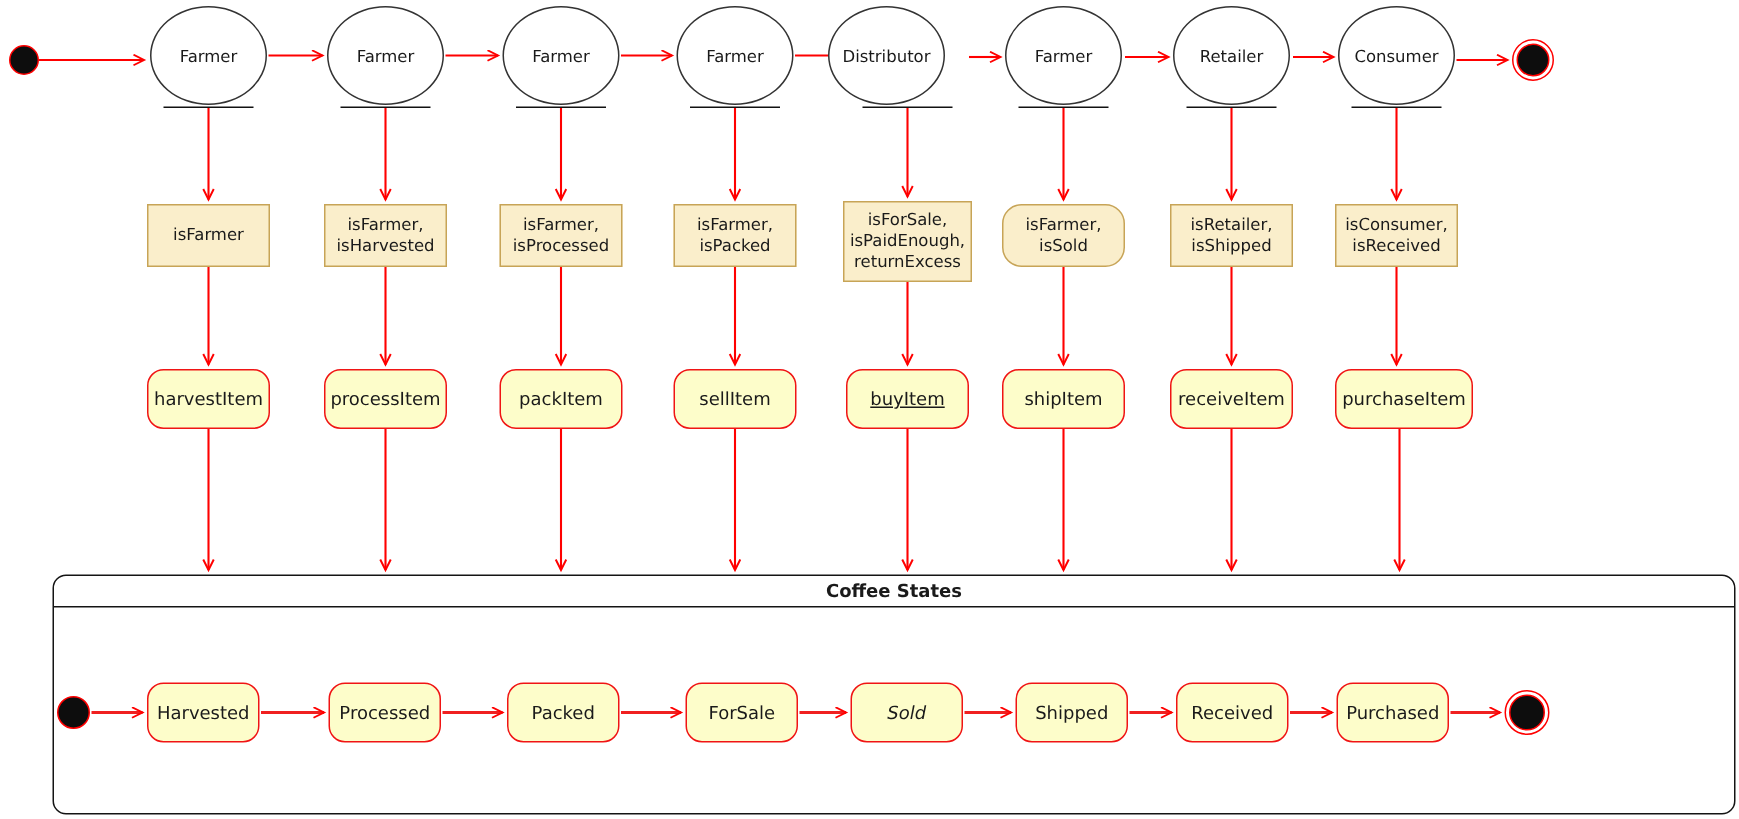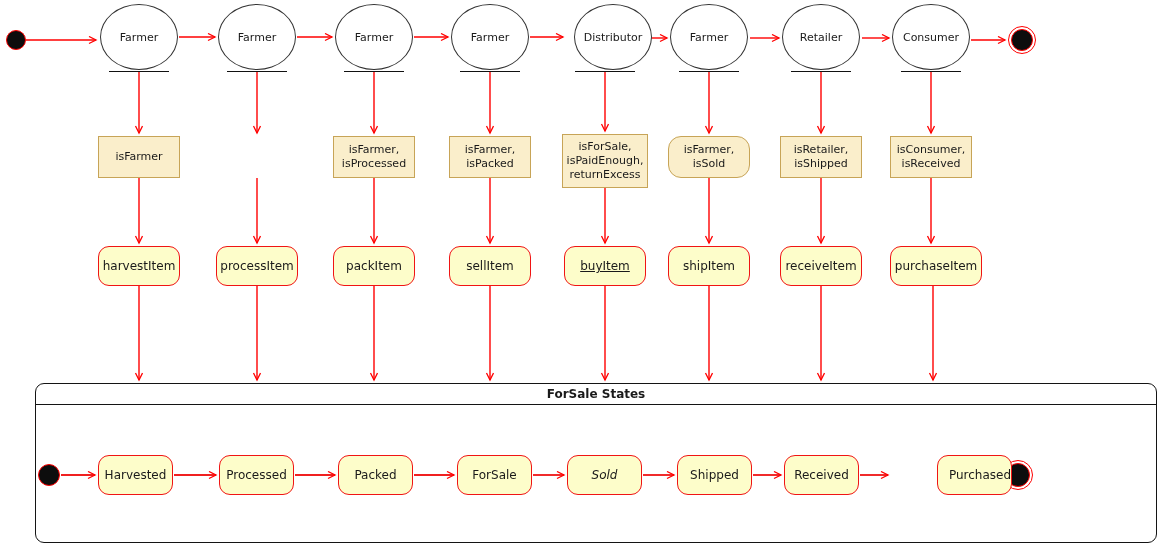--- a/index.html
+++ b/index.html
@@ -82,41 +82,41 @@
       <line x1="414" y1="475" x2="454" y2="475" marker-end="url(#ah)"></line>
       <line x1="533" y1="475" x2="564" y2="475" marker-end="url(#ah)"></line>
       <line x1="643" y1="475" x2="674" y2="475" marker-end="url(#ah)"></line>
       <line x1="753" y1="475" x2="781" y2="475" marker-end="url(#ah)"></line>
       <line x1="860" y1="475" x2="888" y2="475" marker-end="url(#ah)"></line>
       <line x1="967" y1="475" x2="1000" y2="475" marker-end="url(#ah)"></line>
     </g>
   </svg>
 
   <div class="frame">
-    <div class="frame-title">ForSale States</div>
+    <div class="frame-title">Coffee States</div>
   </div>
 
   <div class="node initial" style="left:6px;top:30px;width:20px;height:20px;"></div>
   <div class="node final-ring" style="left:1008px;top:26px;width:28px;height:28px;">
     <div class="final-dot"></div>
   </div>
 
   <div class="node actor" style="left:100px;">
       <span>Farmer</span>
     </div>
   <div class="node actor" style="left:218px;">
       <span>Farmer</span>
     </div>
   <div class="node actor" style="left:335px;">
       <span>Farmer</span>
     </div>
   <div class="node actor" style="left:451px;">
       <span>Farmer</span>
     </div>
-  <div class="node actor" style="left:574px;">
+  <div class="node actor" style="left:552px;">
       <span>Distributor</span>
     </div>
   <div class="node actor" style="left:670px;">
       <span>Farmer</span>
     </div>
   <div class="node actor" style="left:782px;">
       <span>Retailer</span>
     </div>
   <div class="node actor" style="left:892px;">
       <span>Consumer</span>
@@ -127,20 +127,23 @@
   <div class="actor-line" style="left:344px;"></div>
   <div class="actor-line" style="left:460px;"></div>
   <div class="actor-line" style="left:575px;"></div>
   <div class="actor-line" style="left:679px;"></div>
   <div class="actor-line" style="left:791px;"></div>
   <div class="actor-line" style="left:901px;"></div>
 
   <div class="node guard" style="left:98px;">
       <span>isFarmer</span>
     </div>
+  <div class="node guard" style="left:216px;">
+      <span>isFarmer, isHarvested</span>
+    </div>
   <div class="node guard" style="left:333px;">
       <span>isFarmer, isProcessed</span>
     </div>
   <div class="node guard" style="left:449px;">
       <span>isFarmer, isPacked</span>
     </div>
   <div class="node guard tall" style="left:562px;">
       <span>isForSale, isPaidEnough, returnExcess</span>
     </div>
   <div class="node guard" style="left:668px;border-radius:13px;">
@@ -197,17 +200,17 @@
     </div>
   <div class="node state" style="left:567px;font-style:italic;">
       <span>Sold</span>
     </div>
   <div class="node state" style="left:677px;">
       <span>Shipped</span>
     </div>
   <div class="node state" style="left:784px;">
       <span>Received</span>
     </div>
-  <div class="node state" style="left:937px;justify-content:flex-end;">
+  <div class="node state" style="left:891px;">
       <span>Purchased</span>
     </div>
 
 </div>
 
 </body></html>

